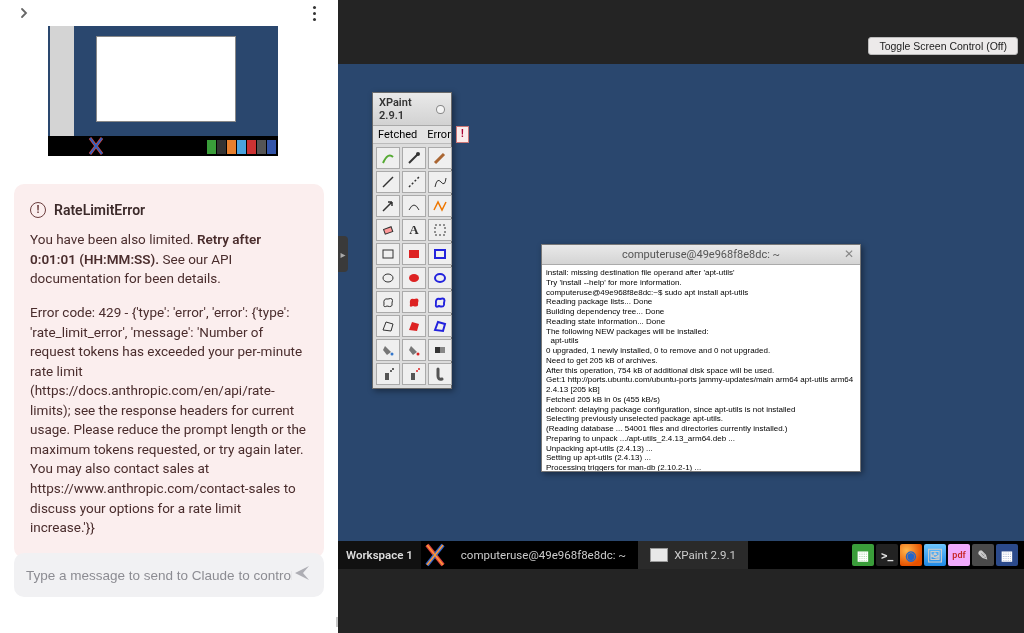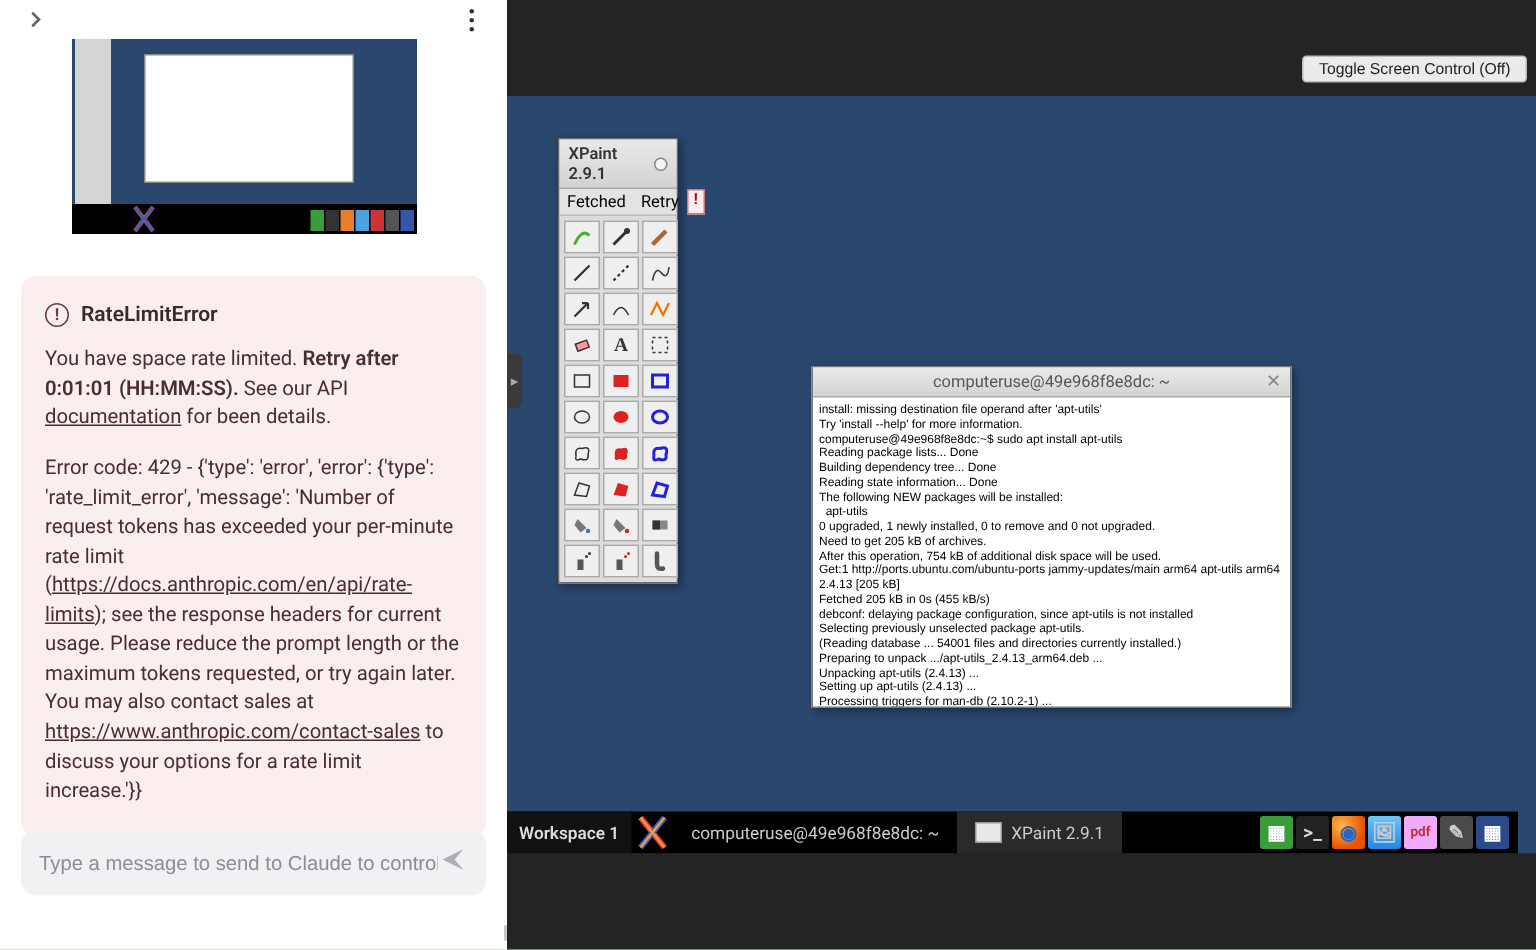--- a/index.html
+++ b/index.html
@@ -15,35 +15,35 @@
   .thumb { width: 230px; height:130px; background:#2a476e; position:relative; overflow:hidden; }
   .thumb-tools { position:absolute; left:2px; top:0; width:24px; height:110px; background:#d4d4d4; }
   .thumb-term { position:absolute; left:48px; top:10px; width:140px; height:86px; background:#fff; border:1px solid #888; }
   .thumb-bar { position:absolute; left:0; bottom:0; width:100%; height:20px; background:#000; }
   .thumb-bar-x { position:absolute; left:40px; bottom:0px; width:16px; height:20px; }
   .thumb-bar-icons { position:absolute; right:2px; bottom:2px; display:flex; gap:1px; }
   .thumb-bar-icons i { width:9px; height:14px; display:block; }
   .error-card { margin: 28px 14px 0 14px; background:#fbeeee; border-radius:10px; padding: 16px 16px 20px 16px; font-size:13.5px; color:#4a2d2d; line-height:1.45; }
   .error-head { display:flex; align-items:center; gap:8px; font-weight:600; margin-bottom:10px; font-size:14px; color:#3c2a2a;}
   .error-icon { width:16px; height:16px; border:1.6px solid #6b3d3d; border-radius:50%; display:flex; align-items:center; justify-content:center; font-size:11px; font-weight:700; color:#6b3d3d;}
-  .error-card a, .uline { text-decoration: underline; color:inherit; }
+  .error-card a, .uline { color:inherit; }
   .error-p1 { margin-bottom:14px; }
   .error-p1 b { font-weight:600; }
   .composer { position:absolute; left:14px; right:14px; bottom:36px; height:44px; background:#f1f1f3; border-radius:10px; display:flex; align-items:center; padding:0 12px; }
   .composer input { flex:1; border:none; background:transparent; font-size:13.5px; color:#333; outline:none; }
   .composer input::placeholder { color:#8c8c92; }
   .send-icon { color:#aeaeb4; }
   
   .desktop-outer { flex:1; position:relative; background:#242424; }
   .top-strip { position:absolute; top:0; left:0; right:0; height:64px; background:#242424; }
   .toggle-btn { position:absolute; top:5px; right:6px; background:#eceaea; border:1px solid #bbb; border-radius:3px; font-size:10.5px; padding:2px 10px; color:#222;margin-top:32px; }
   .desktop { position:absolute; left:0; right:0; top:64px; bottom:64px; background:#2a476e; }
   .bottom-strip { position:absolute; left:0; right:0; bottom:0; height:64px; background:#242424; }
   
-  .taskbar { position:absolute; left:0; right:12px; bottom:64px; height:28px; background:#000; display:flex; align-items:center; color:#ccc; font-size:11.5px; }
+  .taskbar { position:absolute; left:0; right:0; bottom:64px; height:28px; background:#000; display:flex; align-items:center; color:#ccc; font-size:11.5px; }
   .ws { background:#111; color:#ddd; padding:0 8px; height:100%; display:flex; align-items:center; font-weight:600; }
   .tb-x { width:28px; height:28px; display:flex; align-items:center; justify-content:center; }
   .tb-item { padding:0 12px; height:100%; display:flex; align-items:center; gap:6px; }
   .tb-item.active { background:#2a2a2a; }
   .tb-term-icon { width:18px; height:14px; background:#e8e8e8; border:1px solid #999; }
   .tb-tray { margin-left:auto; display:flex; gap:2px; padding-right:6px; }
   .tb-tray i { width:22px; height:22px; border-radius:2px; display:flex; align-items:center; justify-content:center; font-size:13px; font-style:normal; font-weight:600;}
   
   .xpaint { position:absolute; left:34px; top:28px; width:80px; background:#d9d9d9; border:1px solid #6a6a6a; box-shadow:2px 2px 6px rgba(0,0,0,.4); }
   .xp-title { background:linear-gradient(#e9e9e9,#d2d2d2); font-size:11px; font-weight:600; padding:3px 6px; border-bottom:1px solid #aaa; display:flex; align-items:center; color:#333;}
@@ -104,21 +104,21 @@
         </div>
       </div>
     </div>
 
     <div class="error-card">
       <div class="error-head">
         <span class="error-icon">!</span>
         <span>RateLimitError</span>
       </div>
       <p class="error-p1">
-        <span>You have space rate limited. </span><b>Retry after 0:01:01 (HH:MM:SS).</b><span> See our API </span><span class="uline">documentation</span><span> for been details.</span>
+        <span>You have been also limited. </span><b>Retry after 0:01:01 (HH:MM:SS).</b><span> See our API </span><span class="uline">documentation</span><span> for been details.</span>
       </p>
       <p>
         <span>Error code: 429 - {'type': 'error', 'error': {'type': 'rate_limit_error', 'message': 'Number of request tokens has exceeded your per-minute rate limit (</span><span class="uline">https://docs.anthropic.com/en/api/rate-limits</span><span>); see the response headers for current usage. Please reduce the prompt length or the maximum tokens requested, or try again later. You may also contact sales at </span><span class="uline">https://www.anthropic.com/contact-sales</span><span> to discuss your options for a rate limit increase.'}}</span>
       </p>
     </div>
 
     <div class="composer">
       <input type="text" placeholder="Type a message to send to Claude to control the" style="">
       <span class="send-icon">
         <svg width="20" height="20" viewBox="0 0 20 20">
@@ -136,21 +136,21 @@
 
     <div class="desktop">
 
       <div class="xpaint">
         <div class="xp-title">
           <span>XPaint 2.9.1</span>
           <span class="dot"></span>
         </div>
         <div class="xp-menu">
           <span>Fetched</span>
-          <span>Retry</span>
+          <span>Error</span>
           <span class="warn">!</span>
         </div>
         <div class="xp-grid">
           <div class="t">
               <svg width="16" height="16">
                 <path d="M3 13 Q8 2 13 7" stroke="#5a3" stroke-width="2" fill="none"></path>
               </svg>
             </div>
           <div class="t">
               <svg width="16" height="16">

